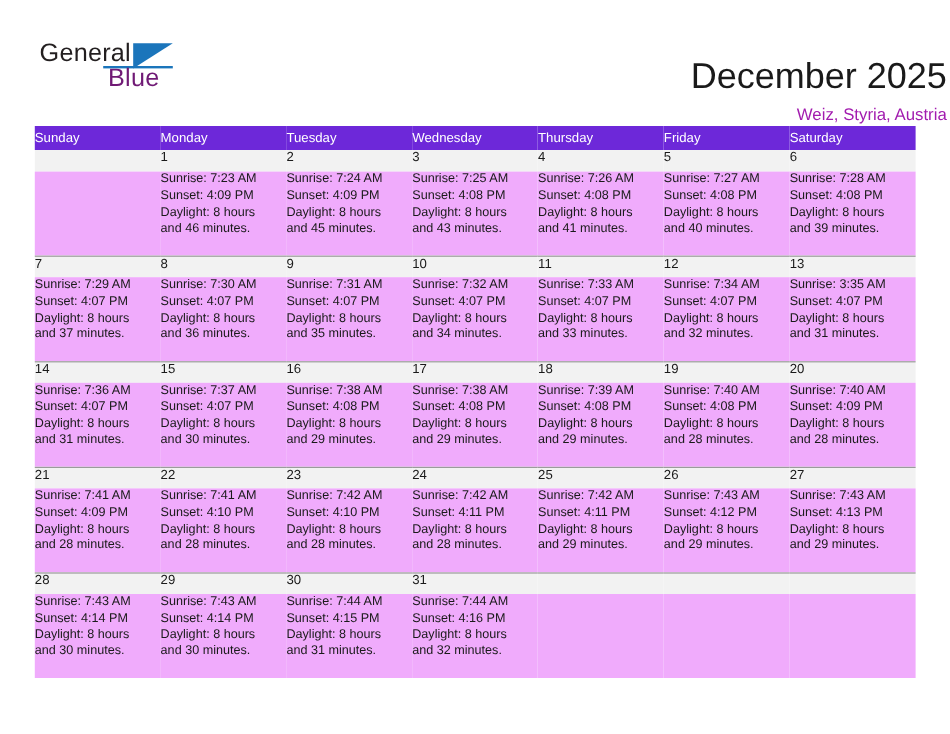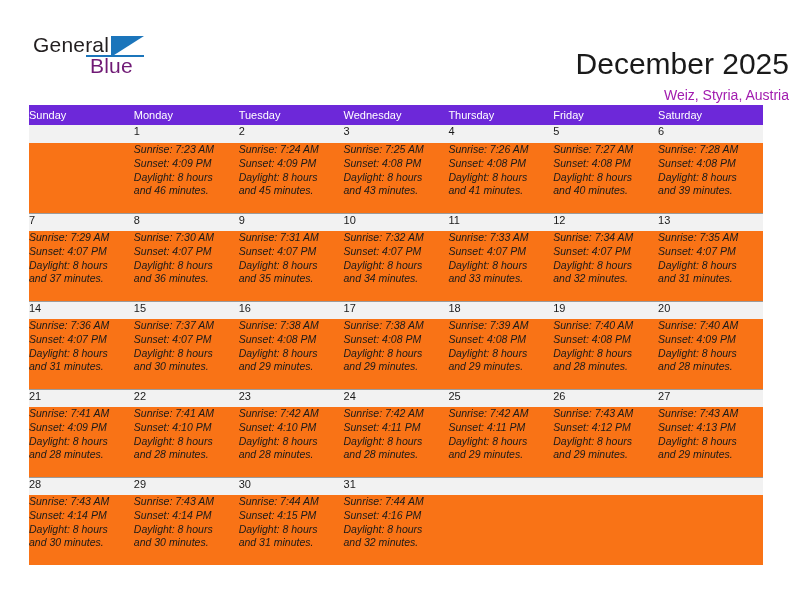--- a/index.html
+++ b/index.html
@@ -138,22 +138,21 @@
     padding: 1px 0 0 7px;
     vertical-align: top;
     box-sizing: border-box;
   }
 
   .info-cell {
     height: 70px;
     vertical-align: top;
     padding: 3px 6px 0 7px;
     box-sizing: border-box;
-    background: #f97316;
-    font-style: italic;
+    background: #f0abfc;
   }
   .info-line {
     font-size: 10.5px;
     line-height: 13.8px;
     color: #1a1a1a;
     white-space: nowrap;
   }
 
   .empty { }
 </style>
@@ -286,21 +285,21 @@
           <div class="info-line">Daylight: 8 hours</div>
           <div class="info-line">and 33 minutes.</div>
         </td>
         <td class="info-cell">
           <div class="info-line">Sunrise: 7:34 AM</div>
           <div class="info-line">Sunset: 4:07 PM</div>
           <div class="info-line">Daylight: 8 hours</div>
           <div class="info-line">and 32 minutes.</div>
         </td>
         <td class="info-cell">
-          <div class="info-line">Sunrise: 7:35 AM</div>
+          <div class="info-line">Sunrise: 3:35 AM</div>
           <div class="info-line">Sunset: 4:07 PM</div>
           <div class="info-line">Daylight: 8 hours</div>
           <div class="info-line">and 31 minutes.</div>
         </td>
       </tr>
 
       <tr class="week-row">
         <td class="daynum-cell">14</td>
         <td class="daynum-cell">15</td>
         <td class="daynum-cell">16</td>

